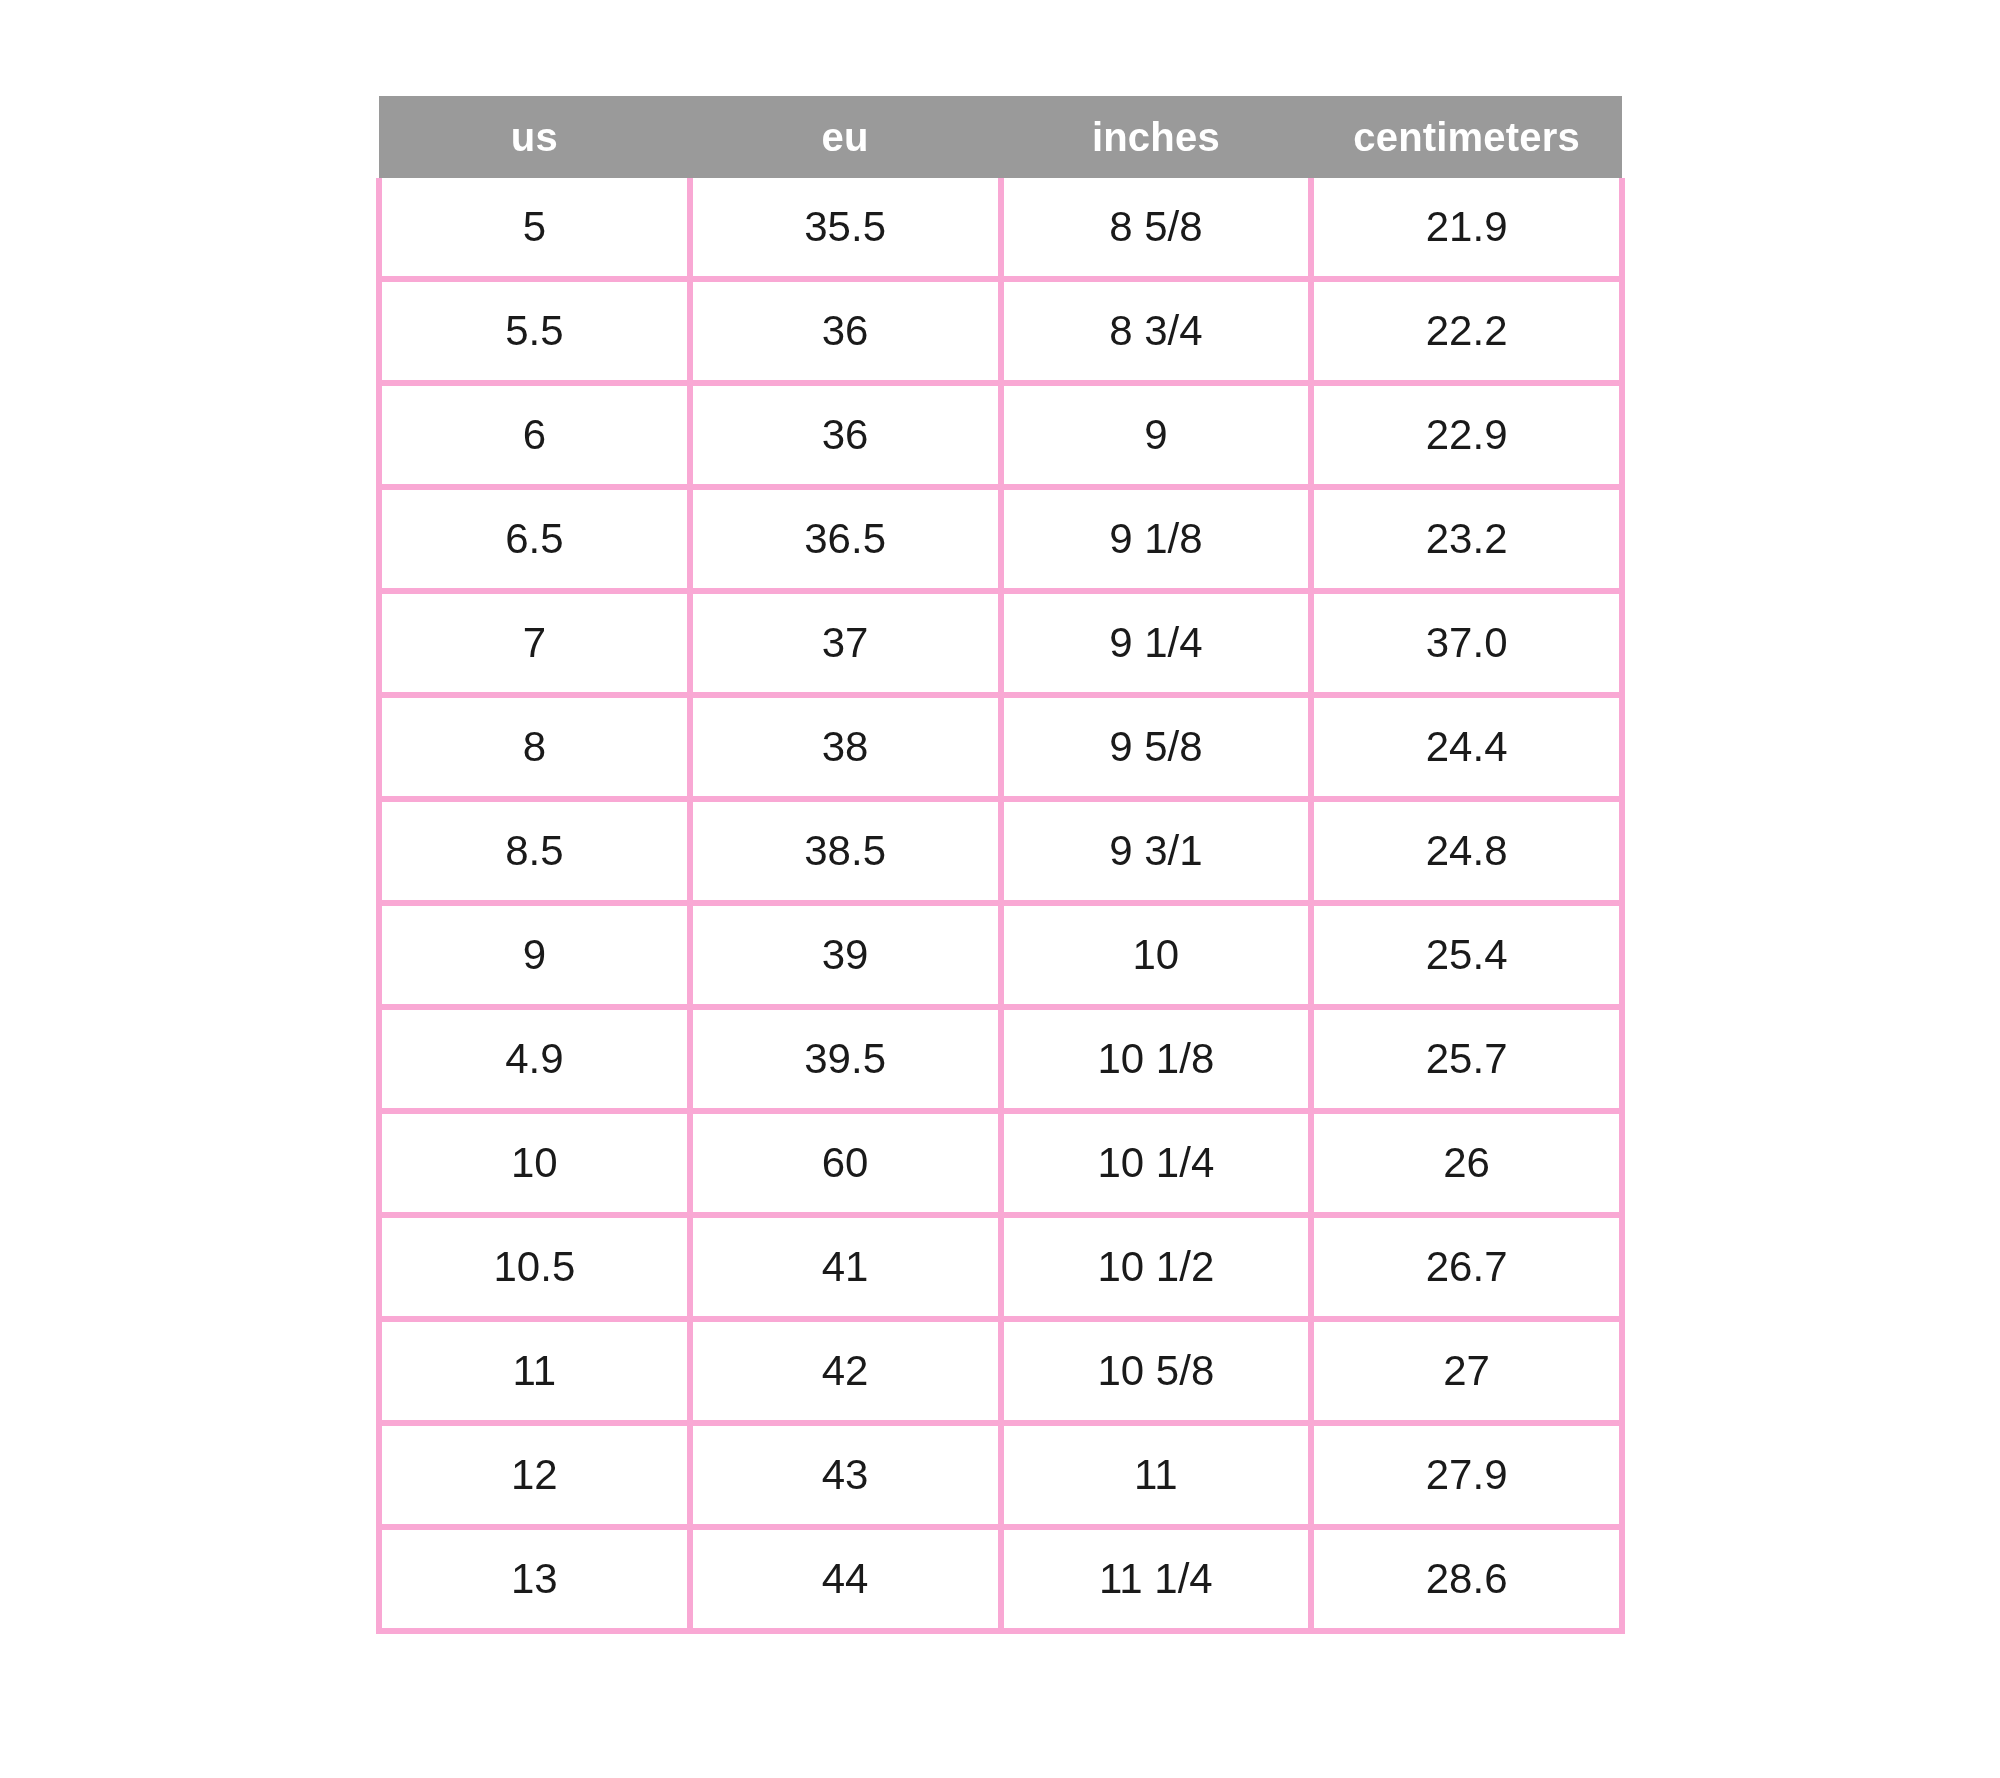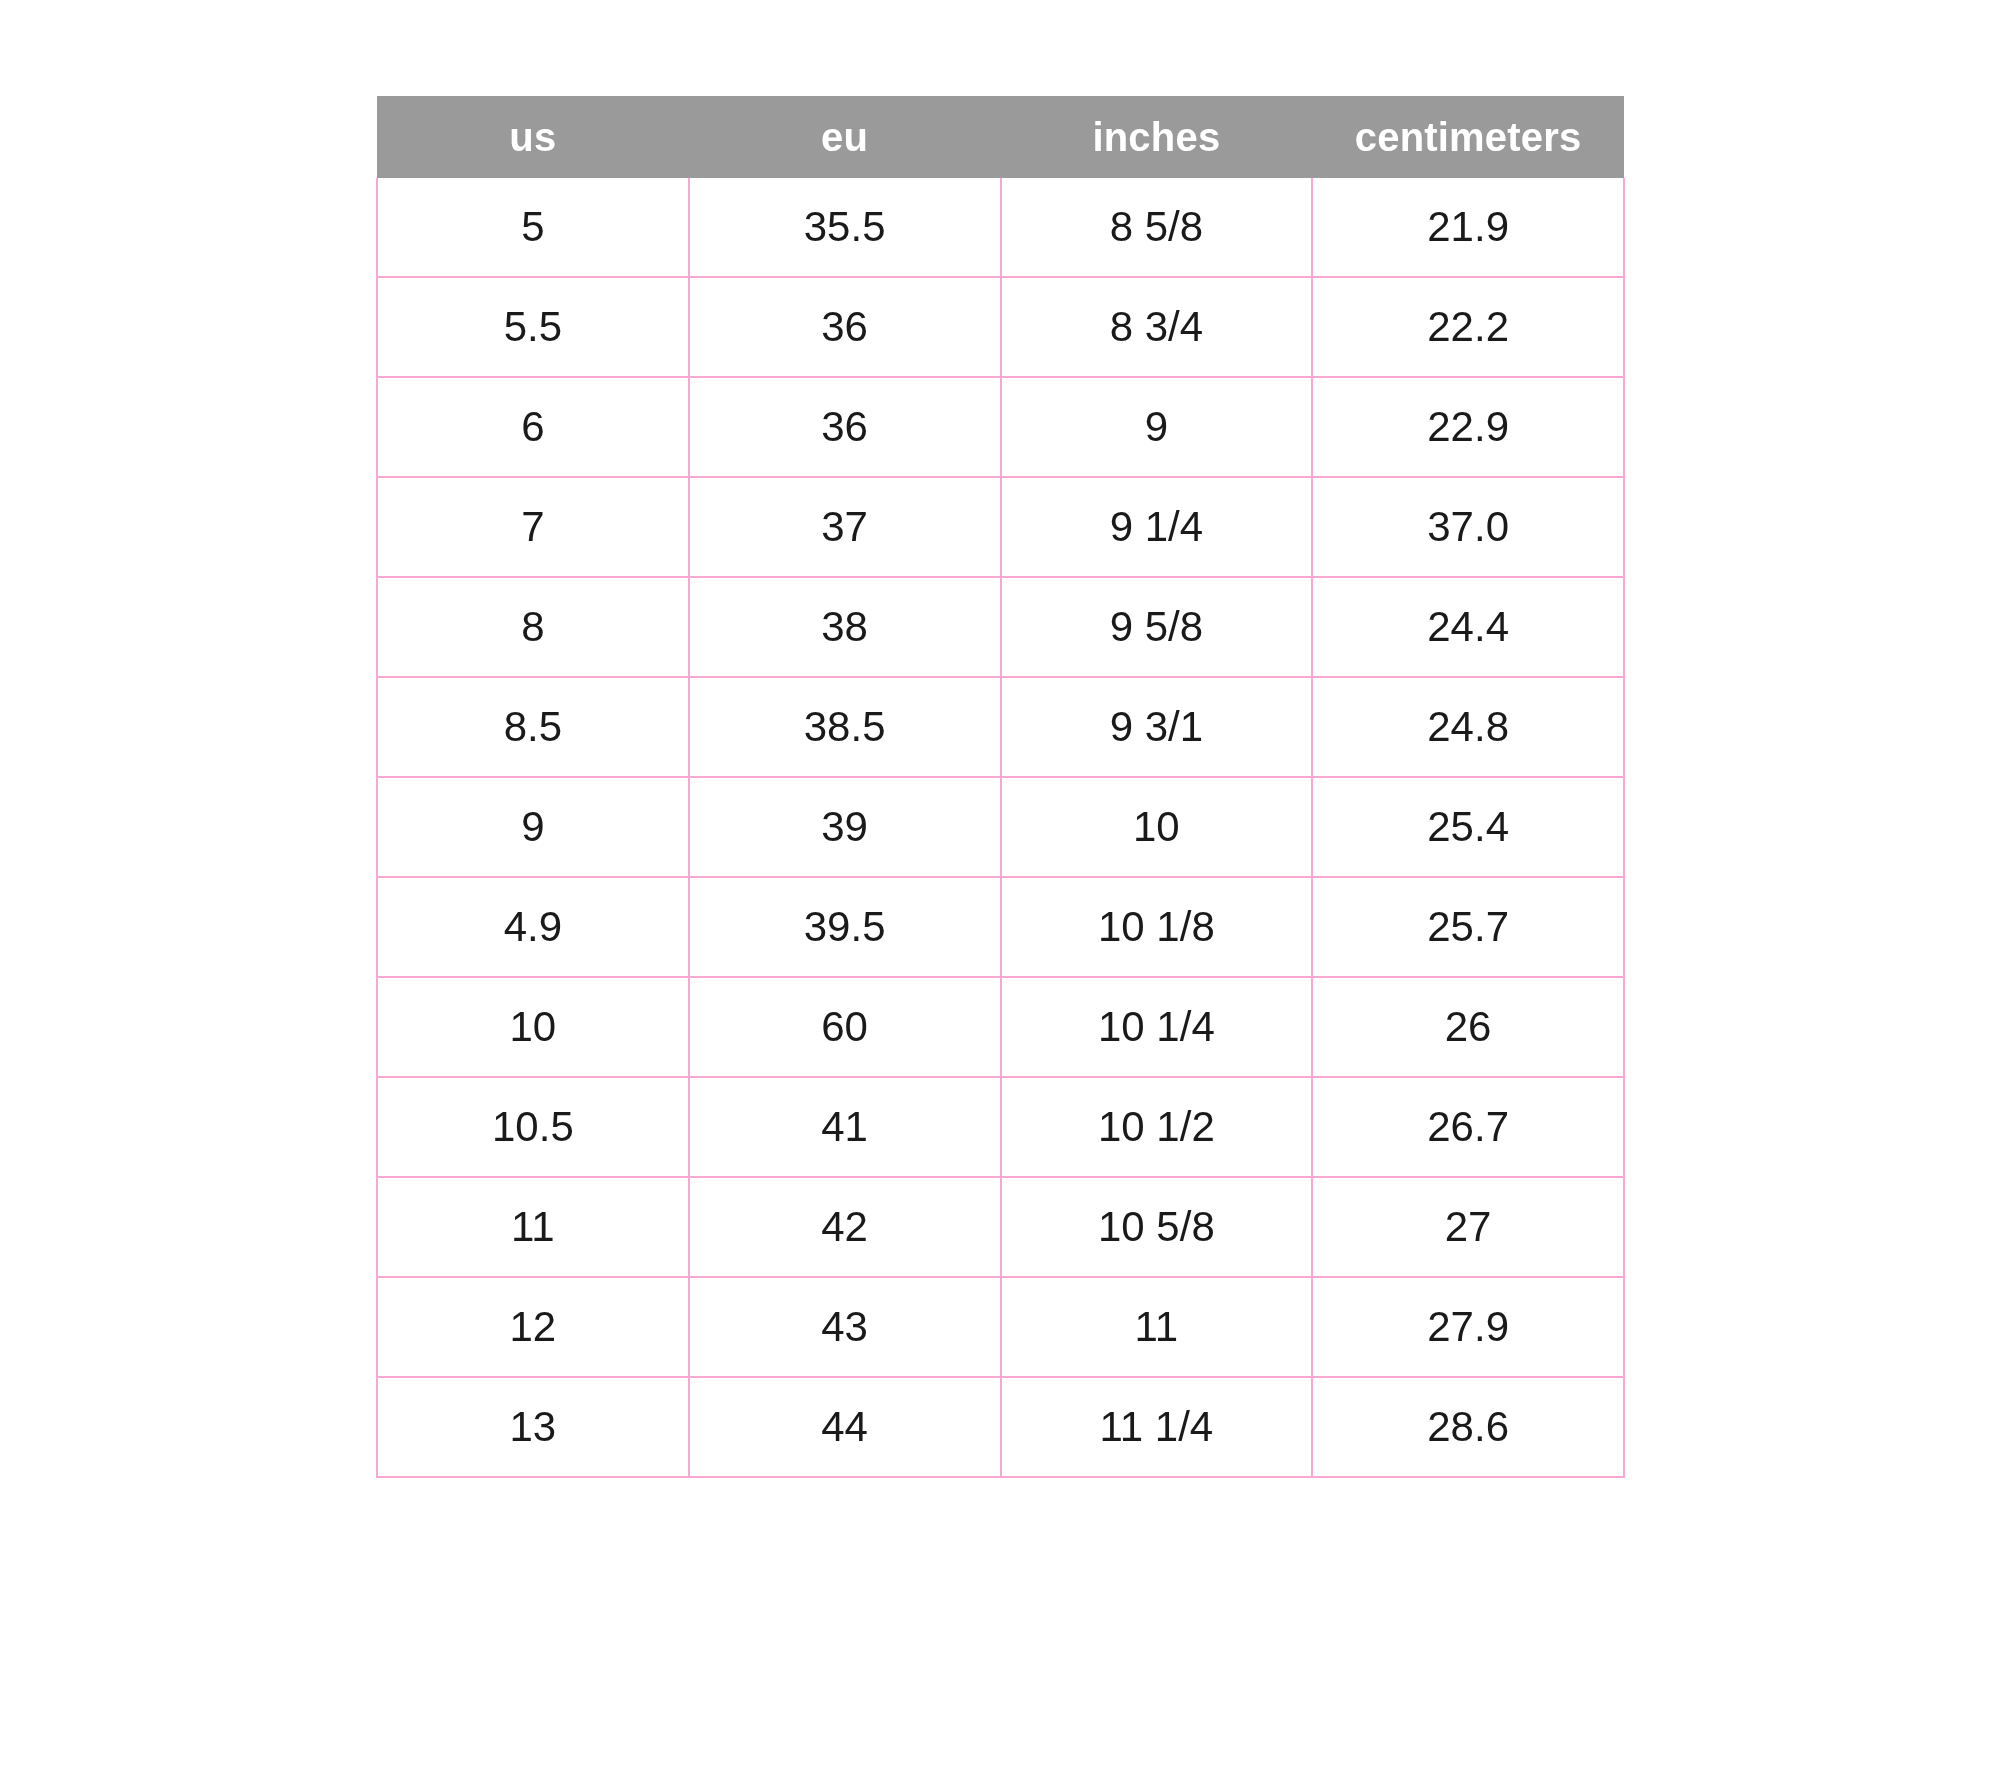--- a/index.html
+++ b/index.html
@@ -48,21 +48,21 @@
     vertical-align: middle;
     letter-spacing: 0.2px;
     border: none;
     background: #9a9a9a;
     margin-top: 35px;
   }
 
   .size-chart tbody td {
     height: 98px;
     padding: 0;
-    border: 2px solid #f9a8d4;
+    border: 6px solid #f9a8d4;
     color: #1a1a1a;
     font-size: 42px;
     font-weight: normal;
     text-align: center;
     vertical-align: middle;
     background: #ffffff;
   }
 
   .size-chart tbody tr:first-child td {
     border-top: none;
@@ -98,20 +98,26 @@
         <td>5.5</td>
         <td>36</td>
         <td>8 3/4</td>
         <td>22.2</td>
       </tr>
       <tr>
         <td>6</td>
         <td>36</td>
         <td>9</td>
         <td>22.9</td>
+      </tr>
+      <tr>
+        <td>6.5</td>
+        <td>36.5</td>
+        <td>9 1/8</td>
+        <td>23.2</td>
       </tr>
       <tr>
         <td>7</td>
         <td>37</td>
         <td>9 1/4</td>
         <td>37.0</td>
       </tr>
       <tr>
         <td>8</td>
         <td>38</td>

